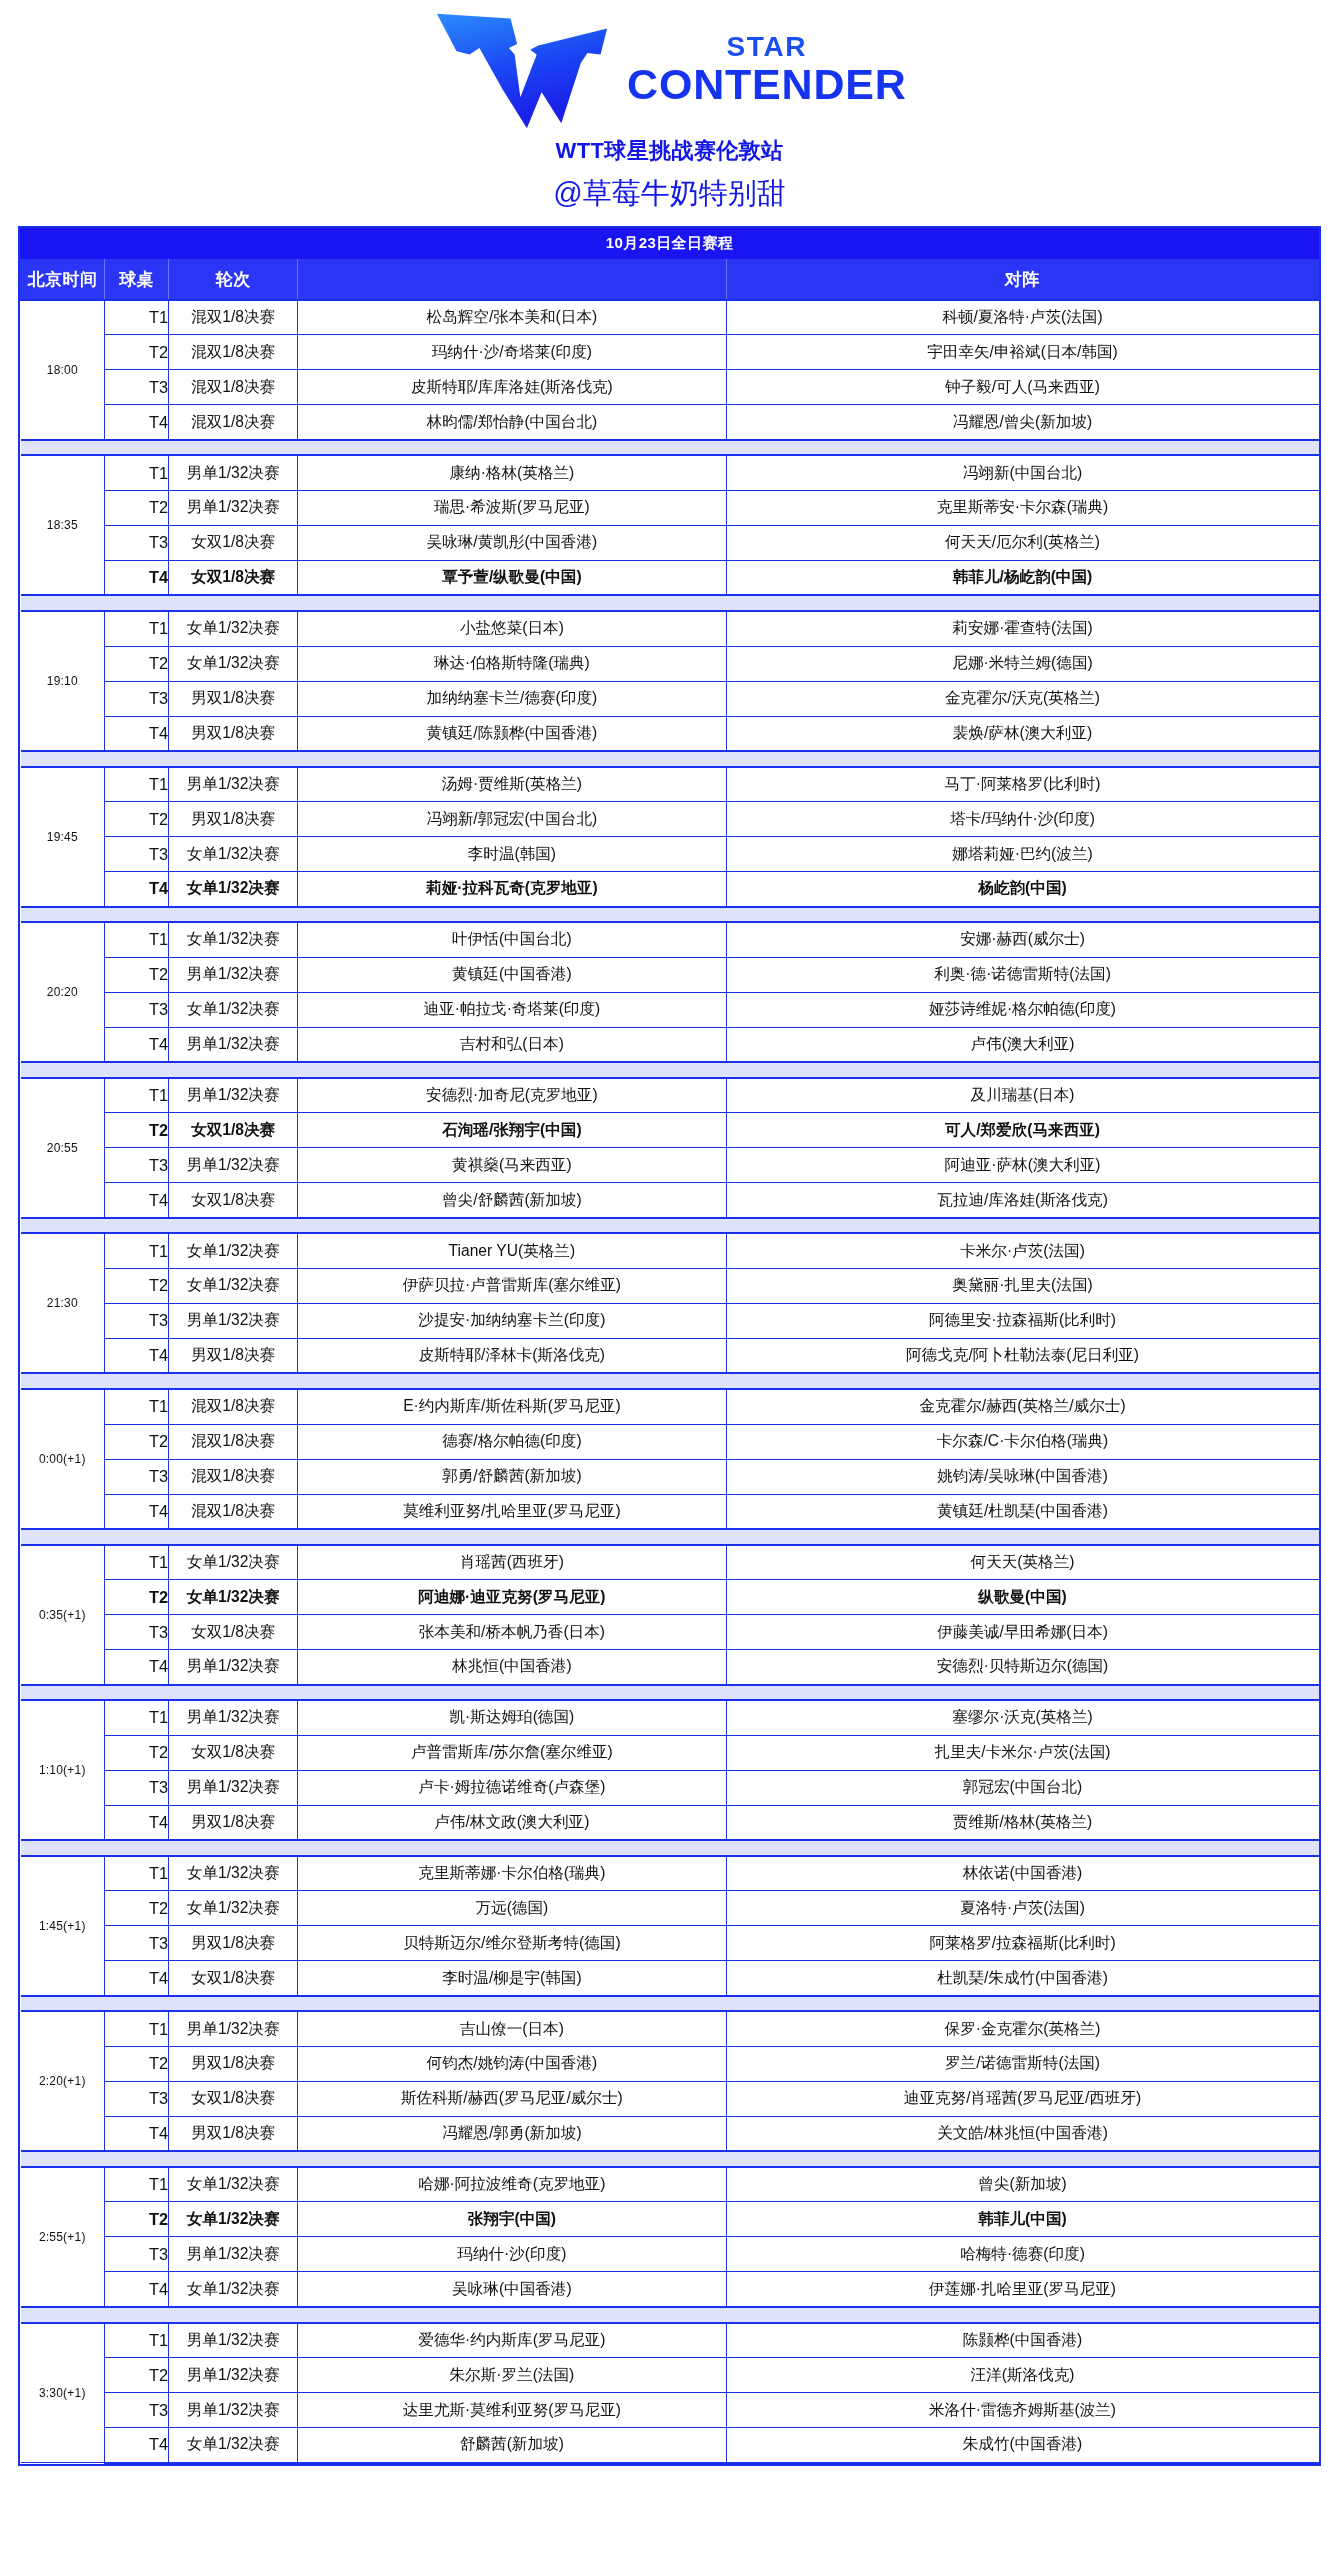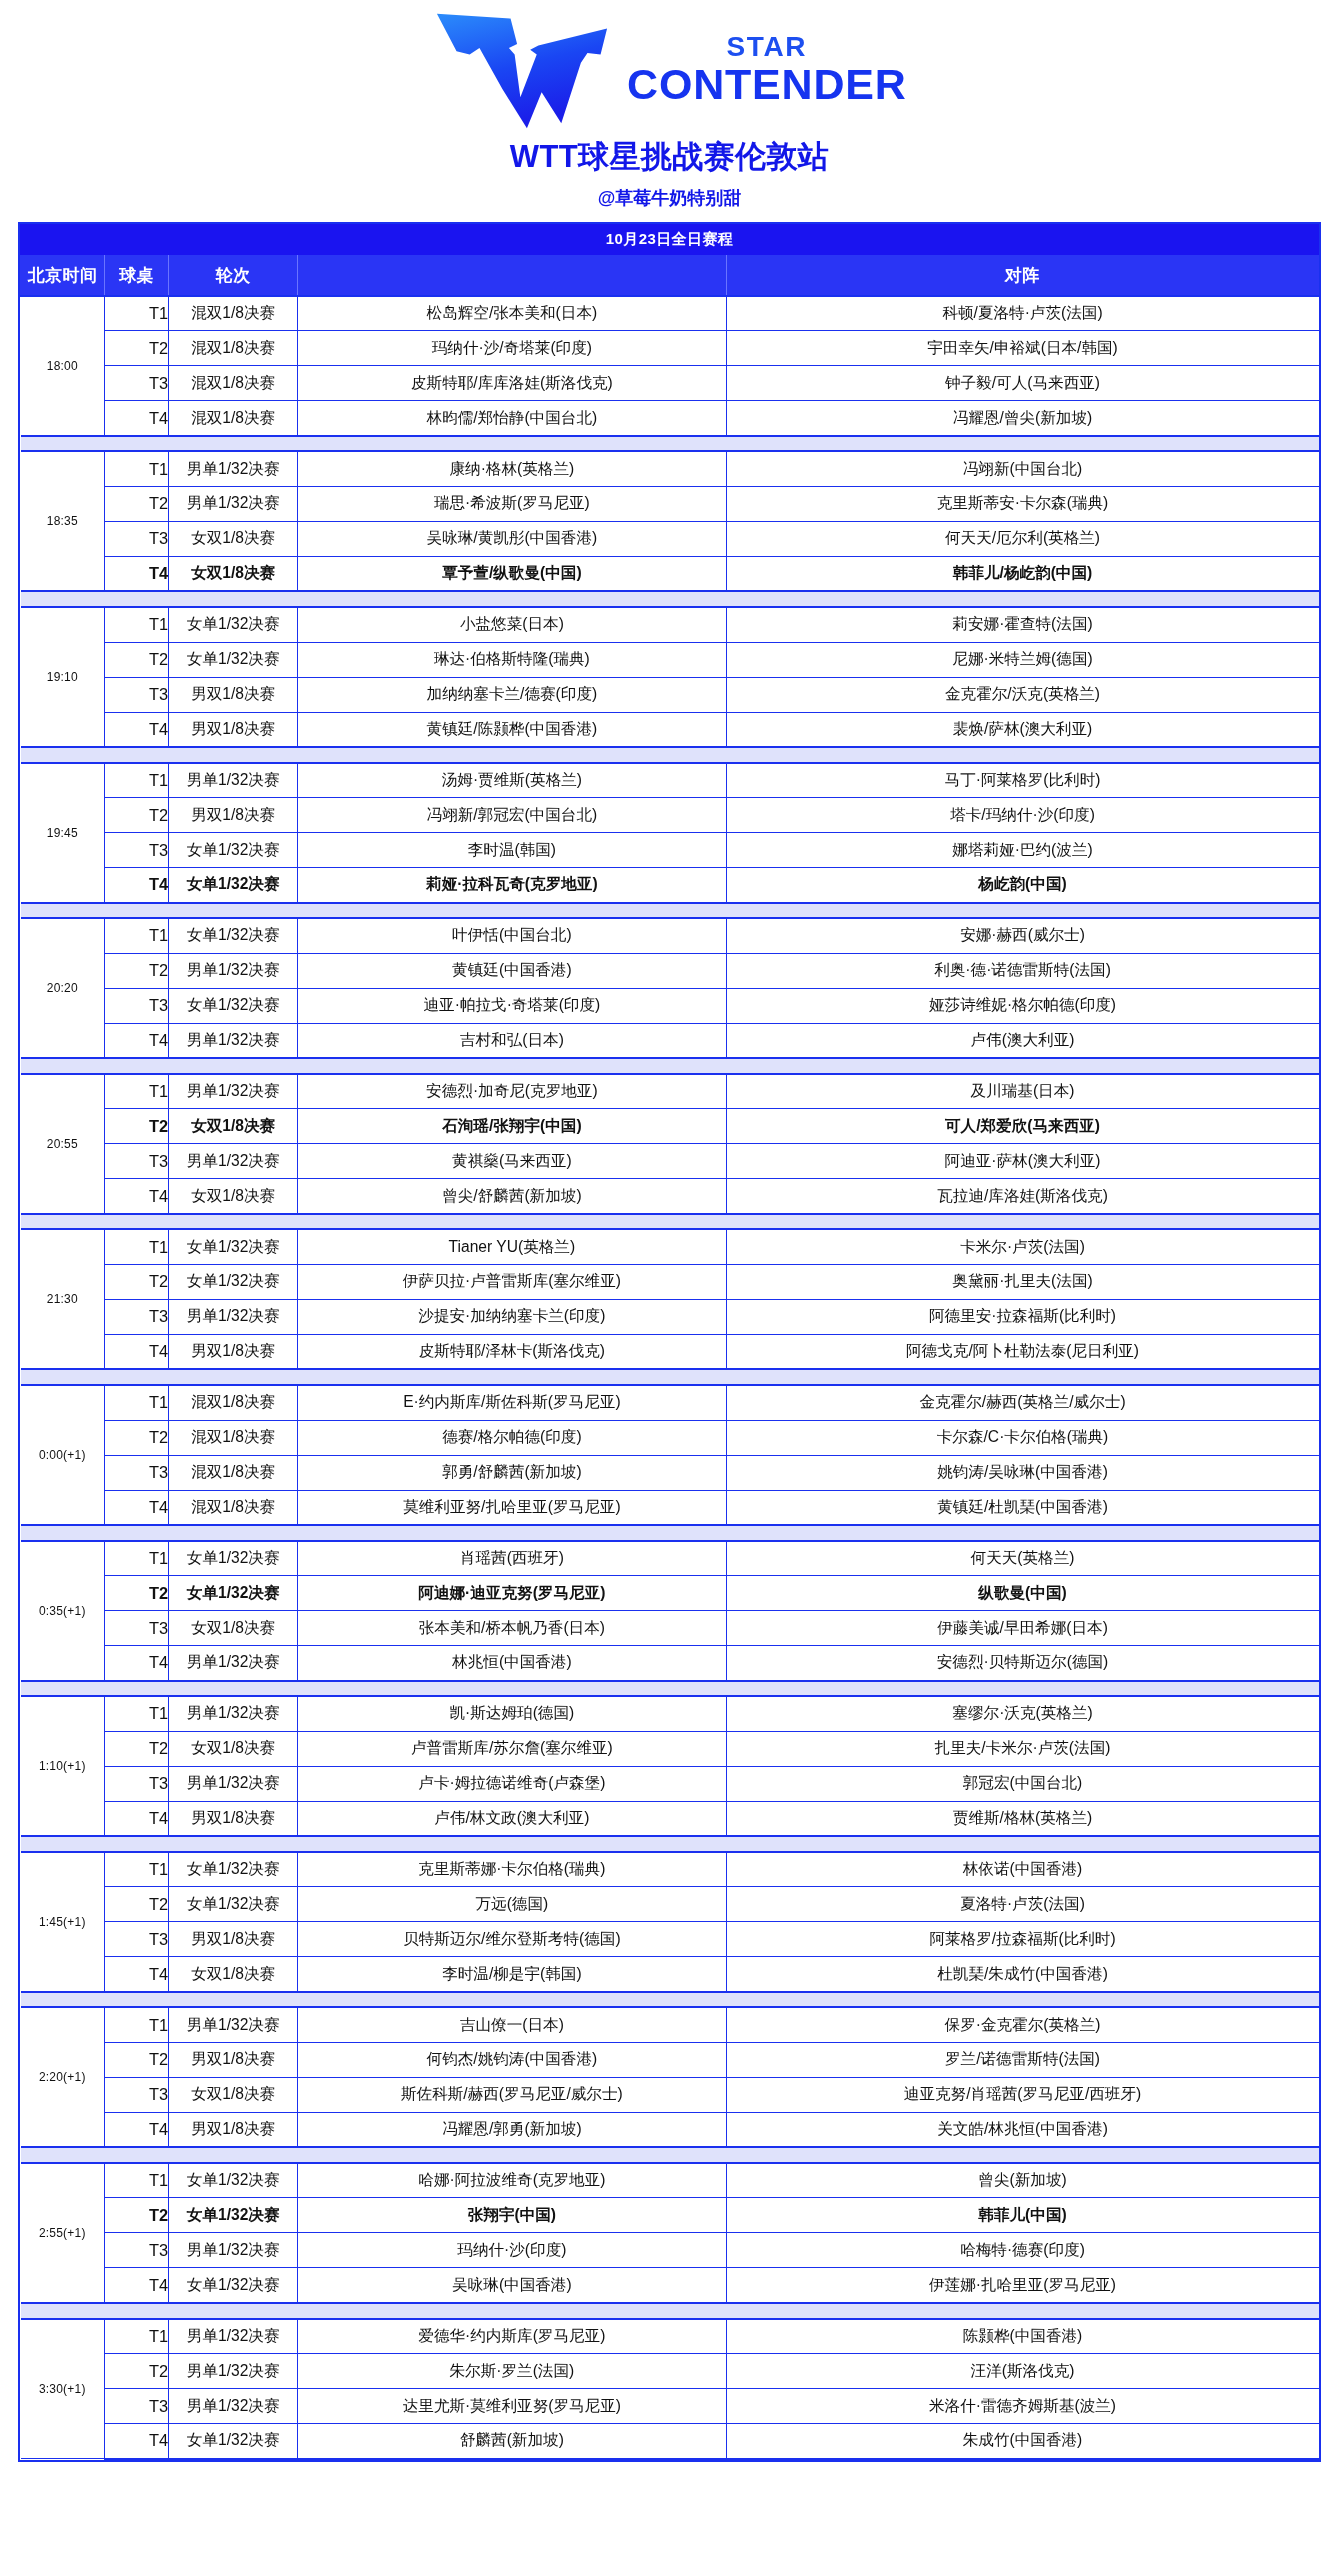--- a/index.html
+++ b/index.html
@@ -48,30 +48,30 @@
     font-weight: 700;
     color: #1634ef;
     letter-spacing: 0.8px;
     text-align: center;
     margin-top: 3.3px;
   }
 
   .title-main {
     text-align: center;
     color: #1217e8;
-    font-size: 31px;
+    font-size: 22px;
     font-weight: 700;
     letter-spacing: 0.4px;
     margin-top: 3.3px;
   }
   .title-sub {
     text-align: center;
     color: #1217e8;
-    font-size: 18px;
-    font-weight: 700;
+    font-size: 29px;
+    font-weight: 400;
     margin-top: 8.2px;
     margin-bottom: 11.5px;
   }
 
   
   .table-frame {
     margin: 0 18px 0 18px;
     border: 2.5px solid #1a30ef;
     border-top: none;
   }

